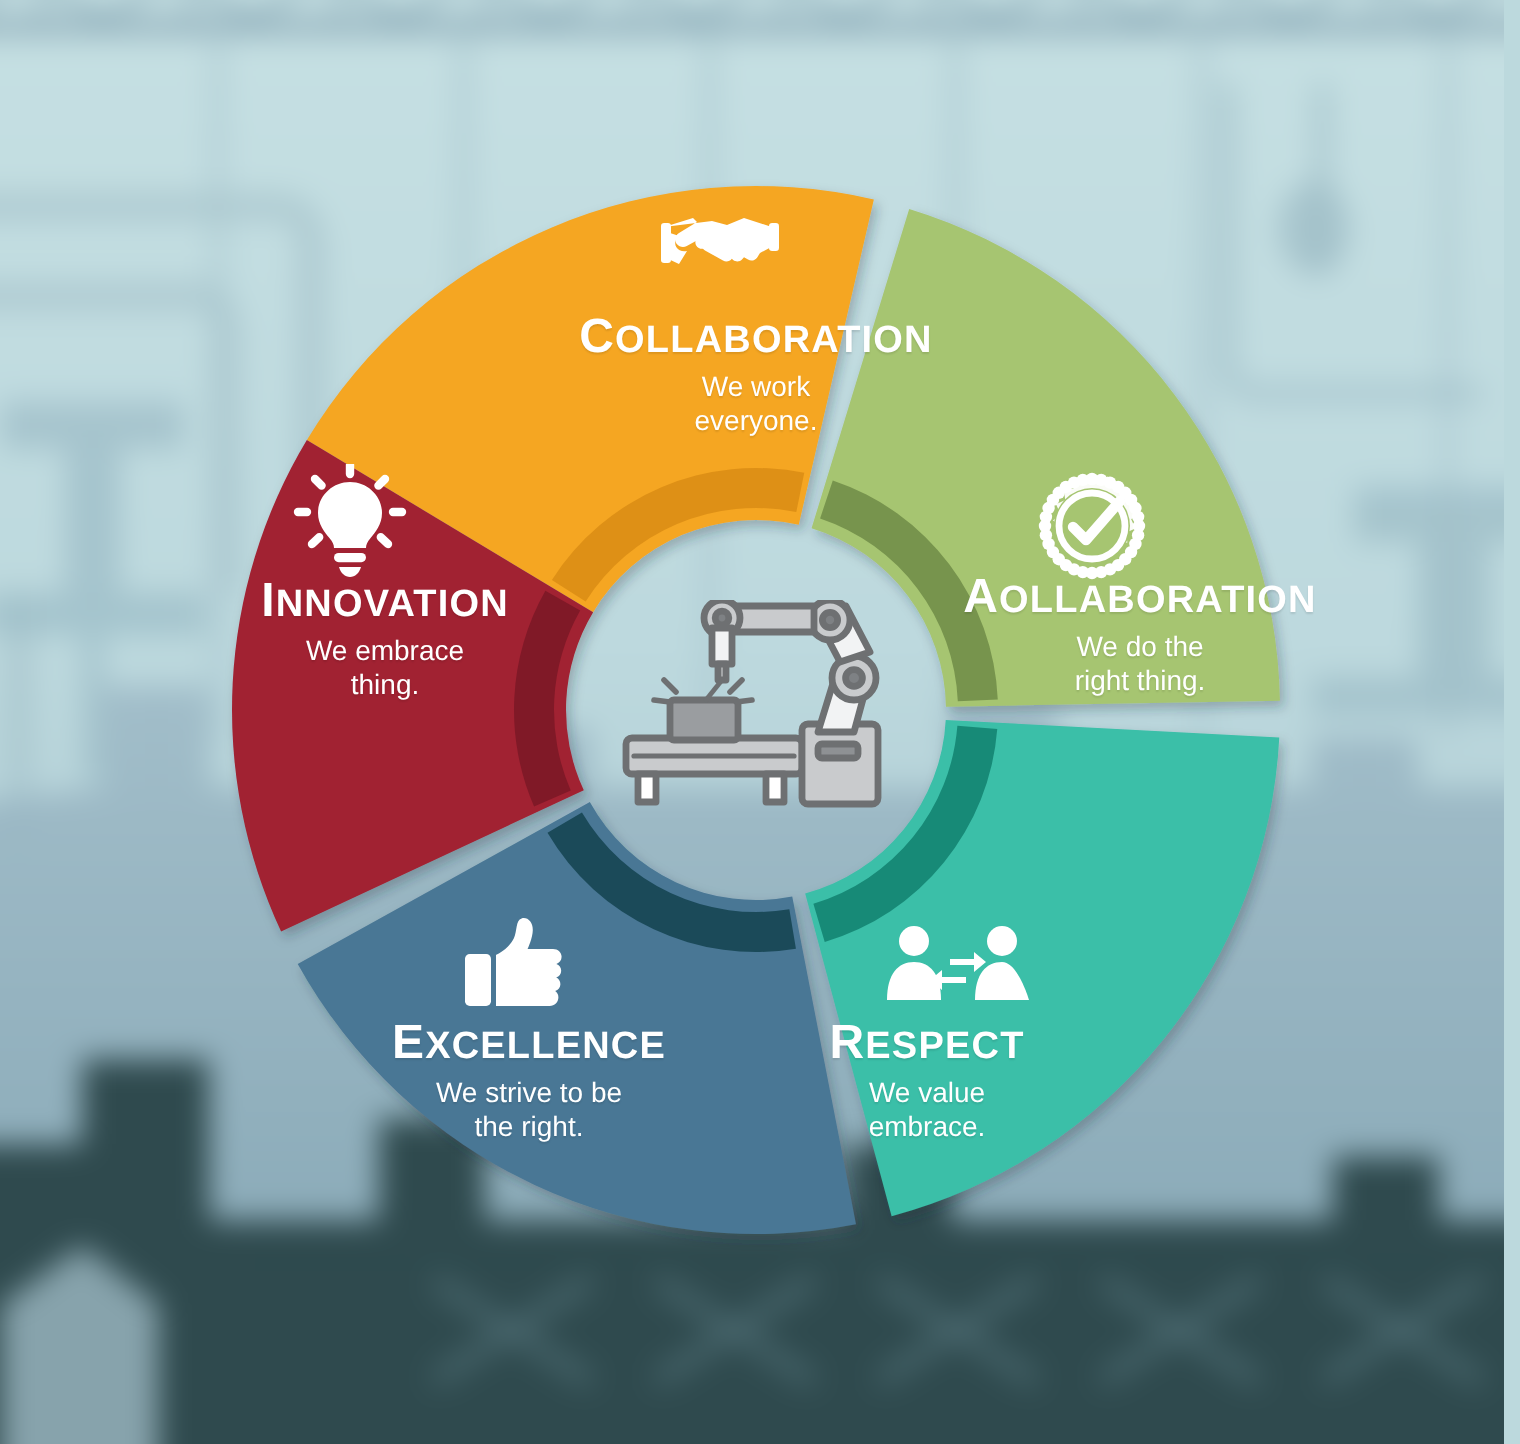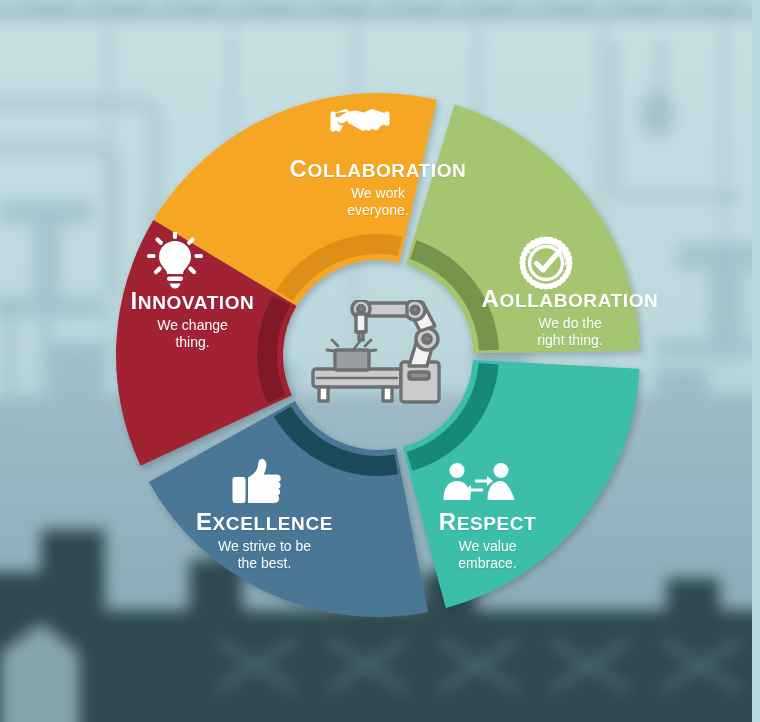--- a/index.html
+++ b/index.html
@@ -41,21 +41,21 @@
     font-size:14px;
     font-weight:normal;
     display:block;
     text-align:center;
   }
   .seg-icon{position:absolute;pointer-events:none;}
 
   
   #lbl-collaboration{left:288px;top:155px;}
   #lbl-accountability{left:475px;top:285px;width:190px;}
-  #lbl-respect{left:400px;top:508px;width:175px;}
+  #lbl-respect{left:376px;top:508px;width:175px;}
   #lbl-excellence{left:172px;top:508px;width:185px;}
   #lbl-innovation{left:100px;top:287px;width:185px;}
 
   #ico-collaboration{left:330px;top:104px;}
   #ico-accountability{left:519px;top:236px;}
   #ico-respect{left:443px;top:462px;}
   #ico-excellence{left:232px;top:458px;}
   #ico-innovation{left:144px;top:232px;}
 
   #hub{position:absolute;left:305px;top:300px;width:150px;height:115px;pointer-events:none;}
@@ -360,22 +360,22 @@
 
   <div class="seg-label" id="lbl-respect">
     <span class="seg-title"><span class="cap">R</span><span>ESPECT</span></span>
     <span class="seg-desc">We value</span>
     <span class="seg-desc">embrace.</span>
   </div>
 
   <div class="seg-label" id="lbl-excellence">
     <span class="seg-title"><span class="cap">E</span><span>XCELLENCE</span></span>
     <span class="seg-desc">We strive to be</span>
-    <span class="seg-desc">the best.</span>
+    <span class="seg-desc">the right.</span>
   </div>
 
   <div class="seg-label" id="lbl-innovation">
     <span class="seg-title"><span class="cap">I</span><span>NNOVATION</span></span>
-    <span class="seg-desc">We change</span>
+    <span class="seg-desc">We embrace</span>
     <span class="seg-desc">thing.</span>
   </div>
 
 </div>
 
 </body></html>

